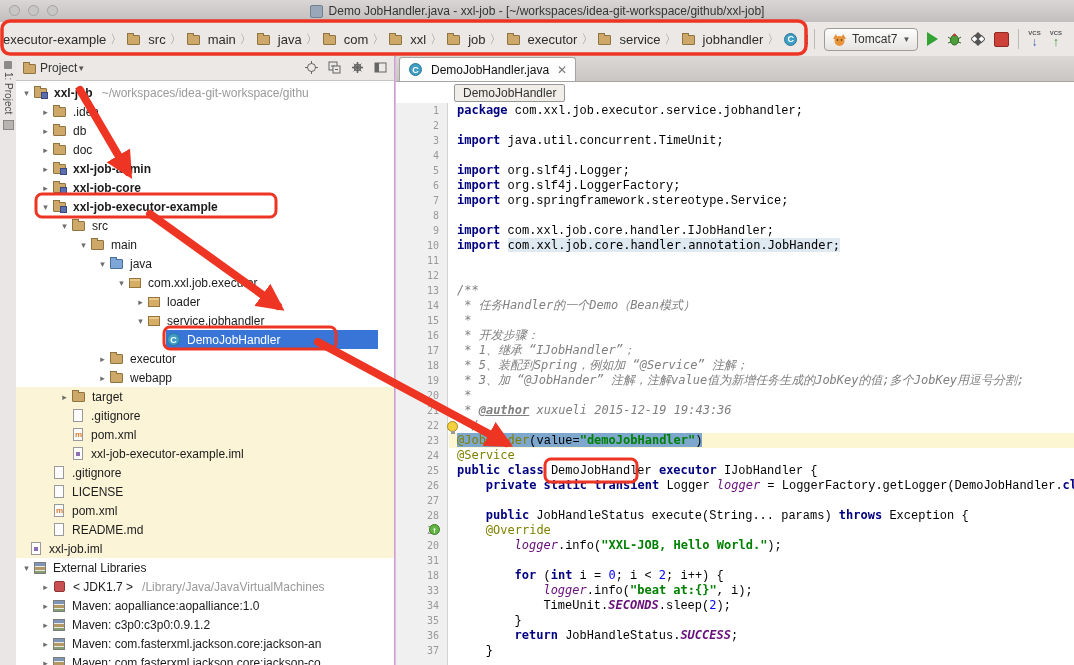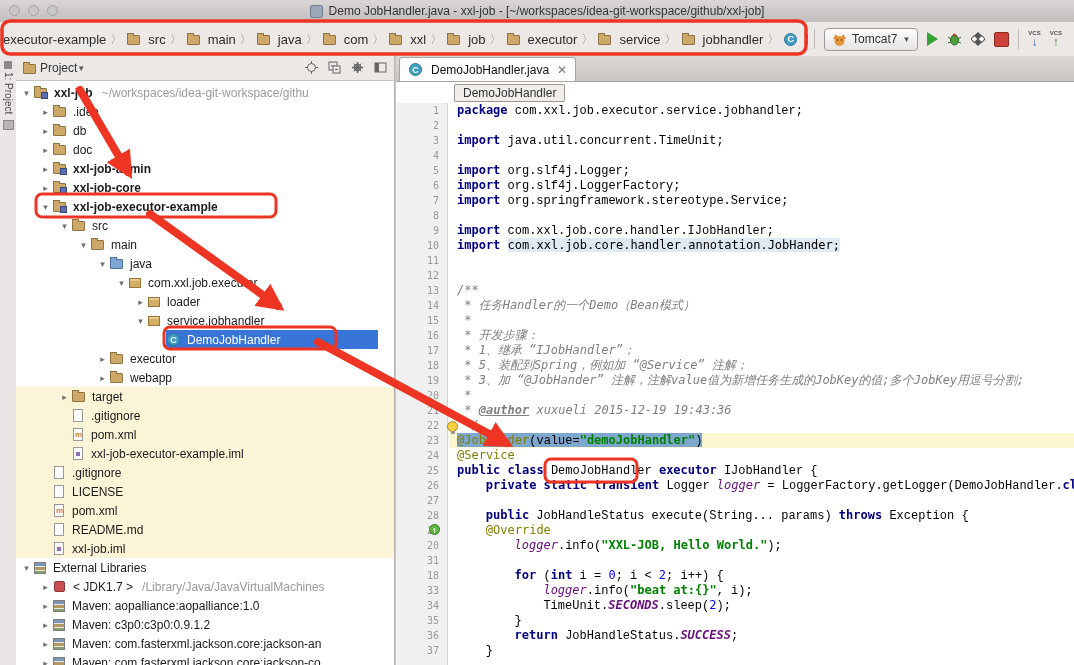--- a/index.html
+++ b/index.html
@@ -429,21 +429,21 @@
             <span class="tlabel">pom.xml</span>
           </span>
         </div>
         <div class="trow cream" style="padding-left: 23px;">
           <span class="tarrow"></span>
           <span class="rowbody">
             <span class="i-file"></span>
             <span class="tlabel">README.md</span>
           </span>
         </div>
-        <div class="trow cream" style="padding-left: 23px;">
+        <div class="trow cream" style="">
           <span class="tarrow"></span>
           <span class="rowbody">
             <span class="i-file iml"></span>
             <span class="tlabel">xxl-job.iml</span>
           </span>
         </div>
         <div class="trow" style="padding-left: 4px;">
           <span class="tarrow">▾</span>
           <span class="rowbody">
             <span class="i-lib"></span>

